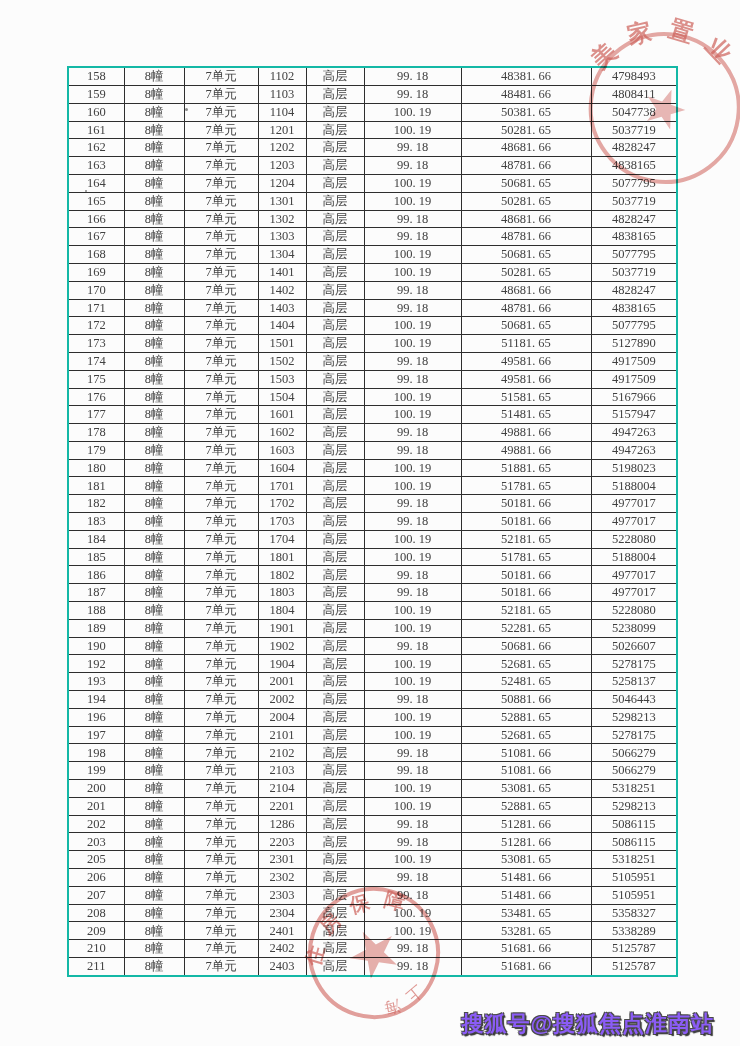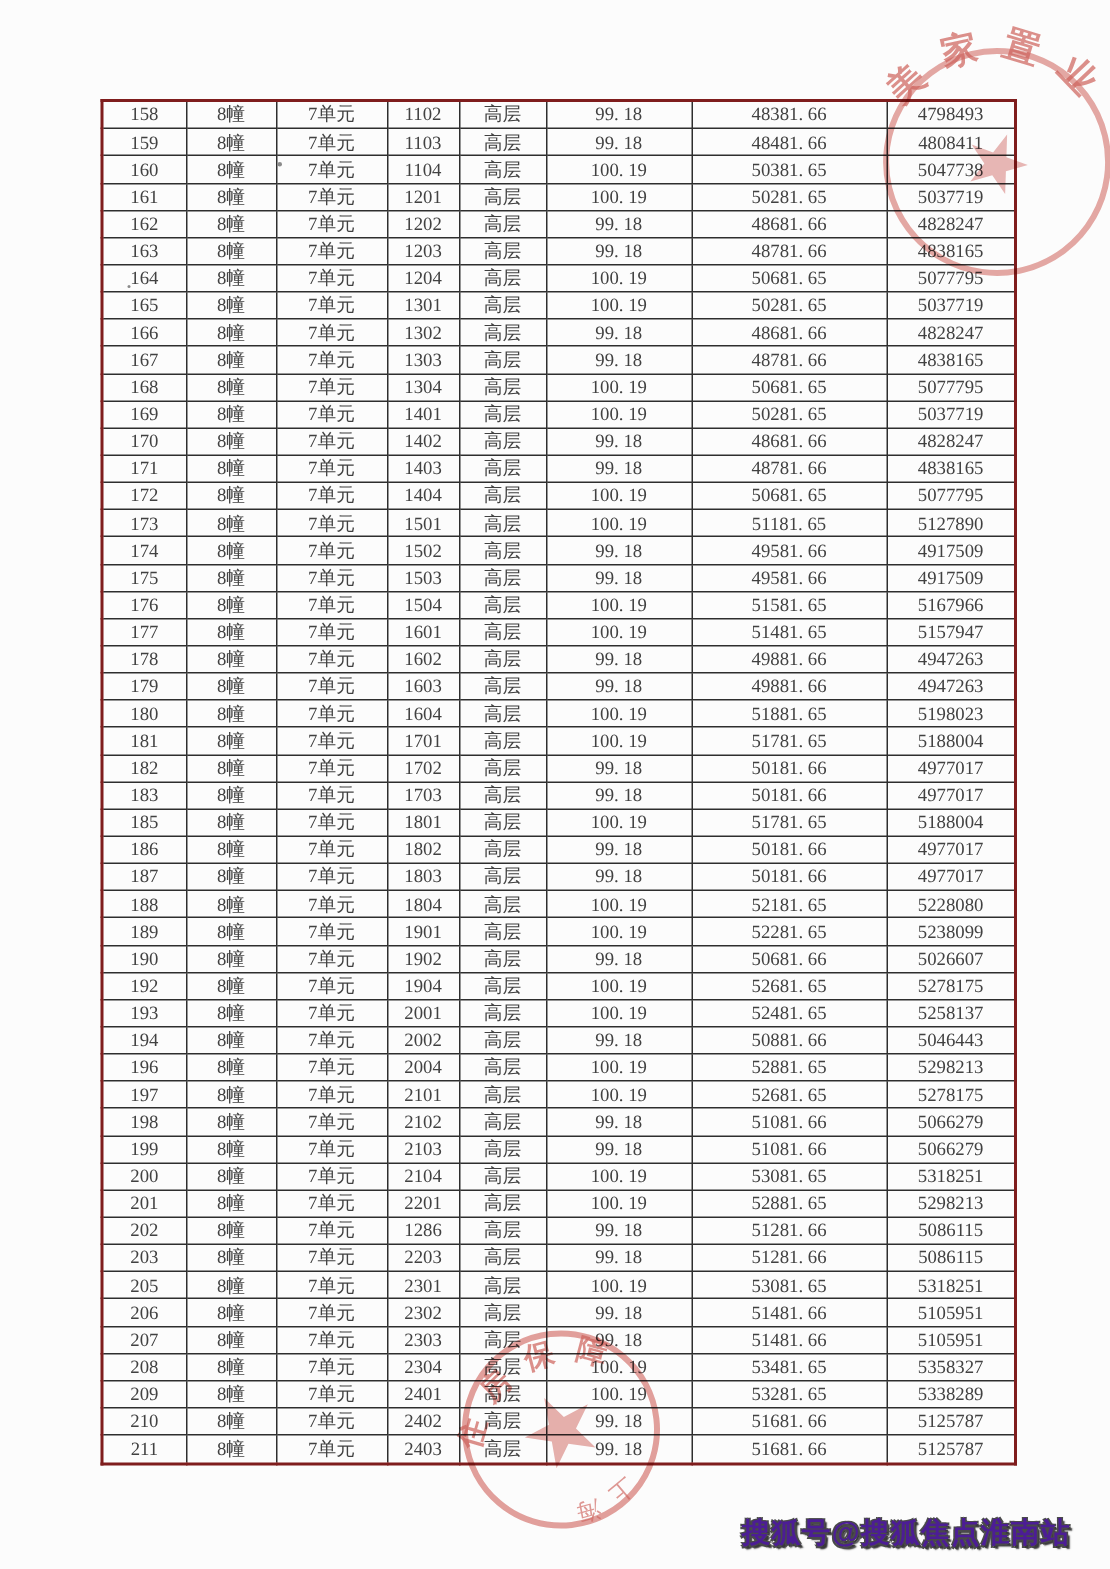--- a/index.html
+++ b/index.html
@@ -10,21 +10,21 @@
     overflow:hidden;
     font-family:"Liberation Serif","DejaVu Serif",serif;
   }
   
   .table-wrap{
     position:absolute;left:67px;top:66px;width:609px;height:911px;
   }
   table.price{
     width:100%;height:100%;
     border-collapse:collapse;table-layout:fixed;
-    border:2px solid #7f1d1d;
+    border:2px solid #14b8a6;
   }
   table.price td{
     border:1px solid #2e2e2e;
     text-align:center;vertical-align:middle;
     padding:0;
     font-size:12.5px;line-height:1;
     color:#414141;
     white-space:nowrap;overflow:hidden;
   }
   
@@ -33,22 +33,22 @@
     mix-blend-mode:multiply;
     opacity:.8;
     pointer-events:none;
   }
   .stamp-top{left:575px;top:16px;width:180px;height:180px;transform:rotate(8deg);}
   .stamp-bottom{left:289px;top:868px;width:170px;height:170px;transform:rotate(-28deg);}
   
   .watermark{
     position:absolute;right:26px;top:1009px;
     font-family:"Liberation Sans","DejaVu Sans",sans-serif;
-    font-weight:bold;font-size:19px;letter-spacing:1px;
-    color:#4c1d95;
+    font-weight:bold;font-size:22px;letter-spacing:1px;
+    color:#8b5cf6;
     text-shadow:
       -1px -1px 0 #4a4a4a, 1px -1px 0 #4a4a4a,
       -1px  1px 0 #4a4a4a, 1px  1px 0 #3a3a3a,
        2px  2px 1px #333333;
   }
   
   .speck{position:absolute;background:#8a8a8a;border-radius:50%;}
   .speck-1{left:185px;top:108px;width:3px;height:3px;}
   .speck-2{left:85px;top:190px;width:2px;height:2px;}
 </style>
@@ -322,20 +322,30 @@
           </tr>
           <tr>
             <td>183</td>
             <td>8幢</td>
             <td>7单元</td>
             <td>1703</td>
             <td>高层</td>
             <td>99. 18</td>
             <td>50181. 66</td>
             <td>4977017</td>
+          </tr>
+          <tr>
+            <td>184</td>
+            <td>8幢</td>
+            <td>7单元</td>
+            <td>1704</td>
+            <td>高层</td>
+            <td>100. 19</td>
+            <td>52181. 65</td>
+            <td>5228080</td>
           </tr>
           <tr>
             <td>185</td>
             <td>8幢</td>
             <td>7单元</td>
             <td>1801</td>
             <td>高层</td>
             <td>100. 19</td>
             <td>51781. 65</td>
             <td>5188004</td>

